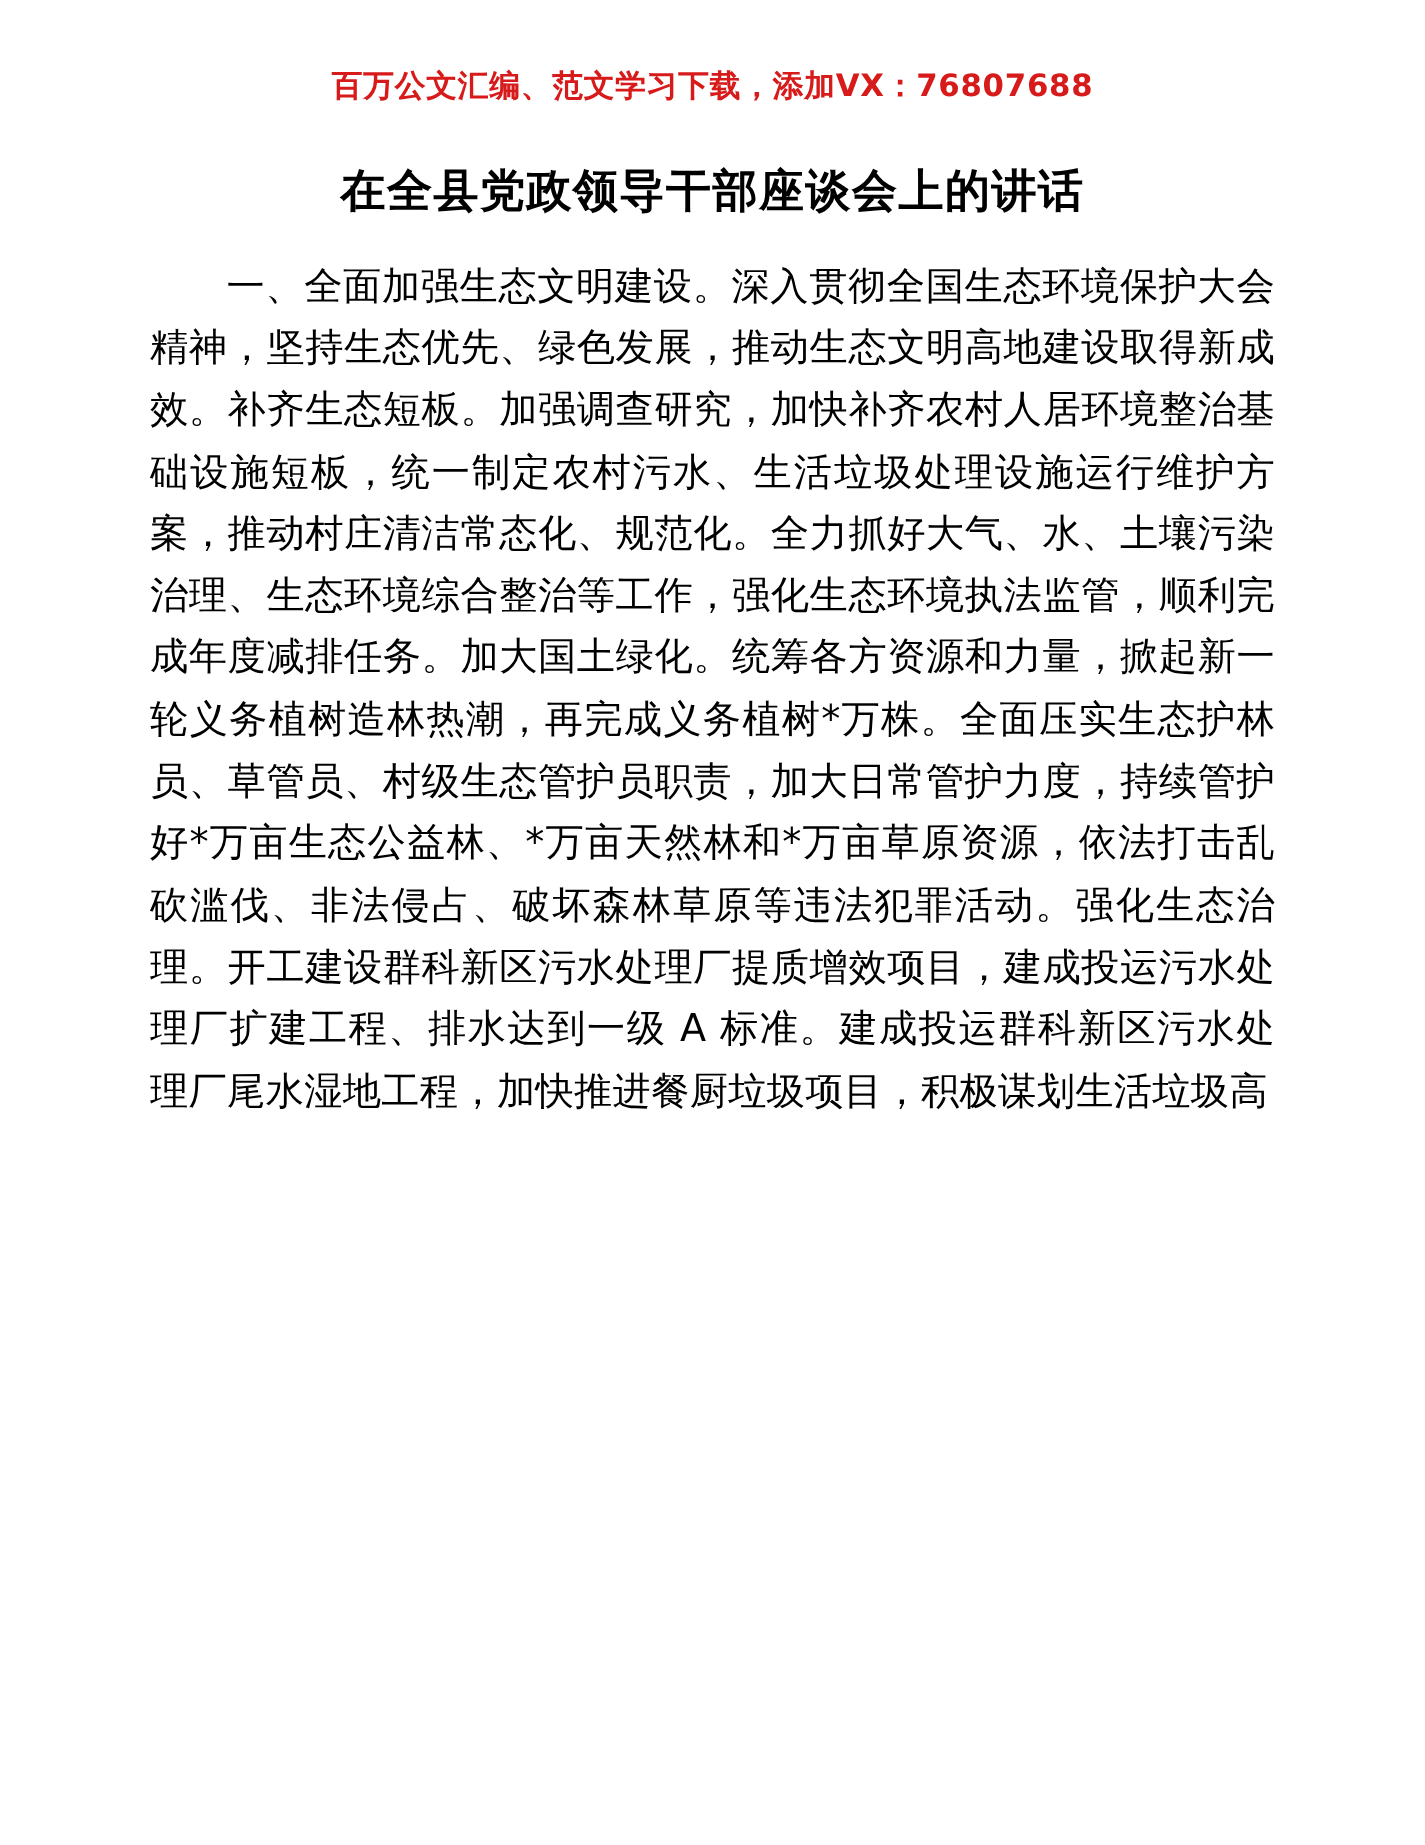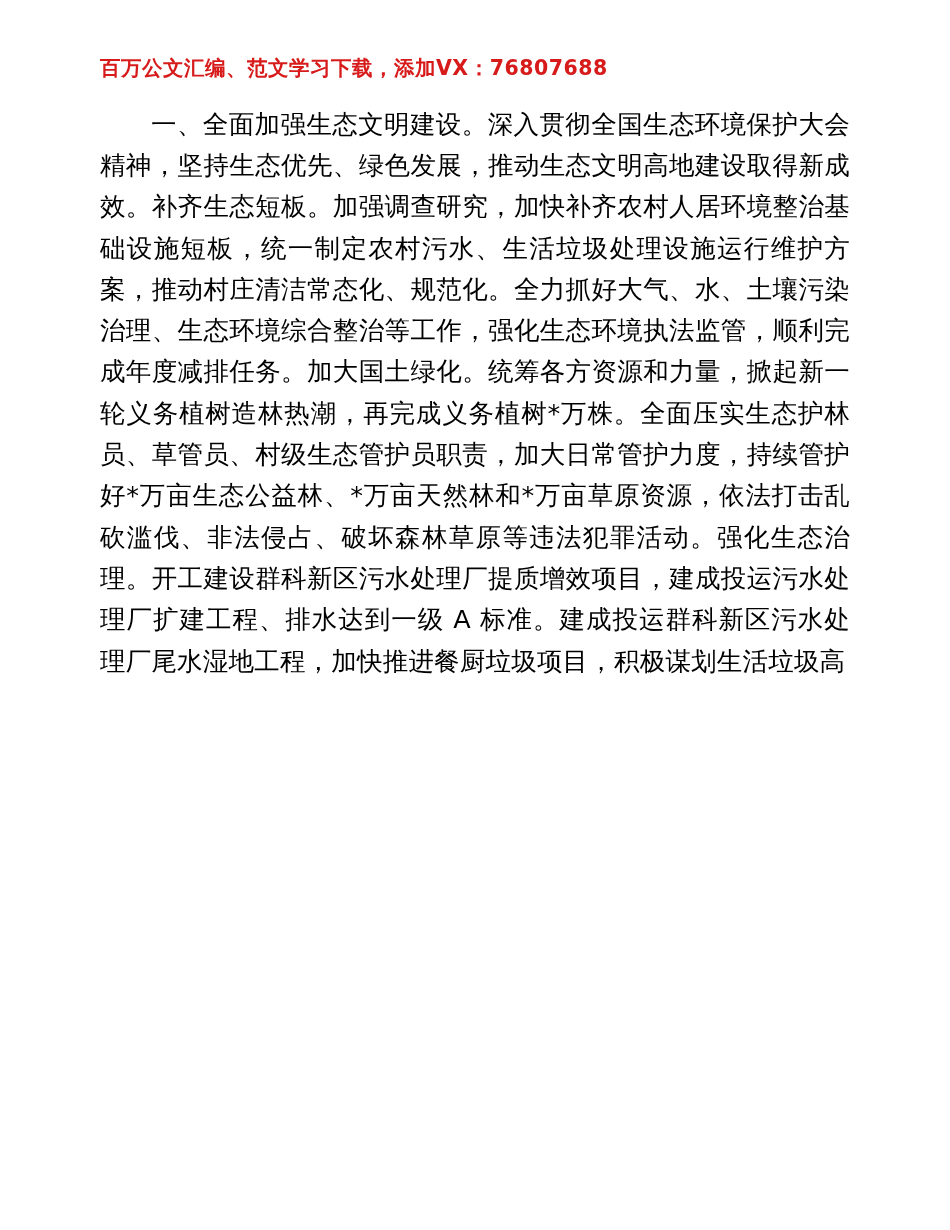--- a/index.html
+++ b/index.html
@@ -16,22 +16,22 @@
   }
   .page {
     position: relative;
     width: 950px;
     height: 1230px;
     background: #ffffff;
     box-sizing: border-box;
     padding: 0 100px;
   }
   .watermark {
-    margin-top: 55px;
-    text-align: left;
+    margin-top: 44px;
+    text-align: center;
     color: #d71a1a;
     font-size: 20.5px;
     font-weight: bold;
     font-family: "DejaVu Sans", sans-serif;
     letter-spacing: 0.5px;
     line-height: 1.3;
     white-space: nowrap;
   }
   .doc-title {
     margin-top: 36px;
@@ -55,17 +55,18 @@
   .body-text + .body-text {
   }
 </style>
 </head>
 <body>
 
 <div class="page">
 
   <div class="watermark">百万公文汇编、范文学习下载，添加VX：76807688</div>
 
+  <h1 class="doc-title">在全县党政领导干部座谈会上的讲话</h1>
 
 
   <p class="body-text">一、全面加强生态文明建设。深入贯彻全国生态环境保护大会精神，坚持生态优先、绿色发展，推动生态文明高地建设取得新成效。补齐生态短板。加强调查研究，加快补齐农村人居环境整治基础设施短板，统一制定农村污水、生活垃圾处理设施运行维护方案，推动村庄清洁常态化、规范化。全力抓好大气、水、土壤污染治理、生态环境综合整治等工作，强化生态环境执法监管，顺利完成年度减排任务。加大国土绿化。统筹各方资源和力量，掀起新一轮义务植树造林热潮，再完成义务植树*万株。全面压实生态护林员、草管员、村级生态管护员职责，加大日常管护力度，持续管护好*万亩生态公益林、*万亩天然林和*万亩草原资源，依法打击乱砍滥伐、非法侵占、破坏森林草原等违法犯罪活动。强化生态治理。开工建设群科新区污水处理厂提质增效项目，建成投运污水处理厂扩建工程、排水达到一级 A 标准。建成投运群科新区污水处理厂尾水湿地工程，加快推进餐厨垃圾项目，积极谋划生活垃圾高</p>
 
 </div>
 
 </body></html>

